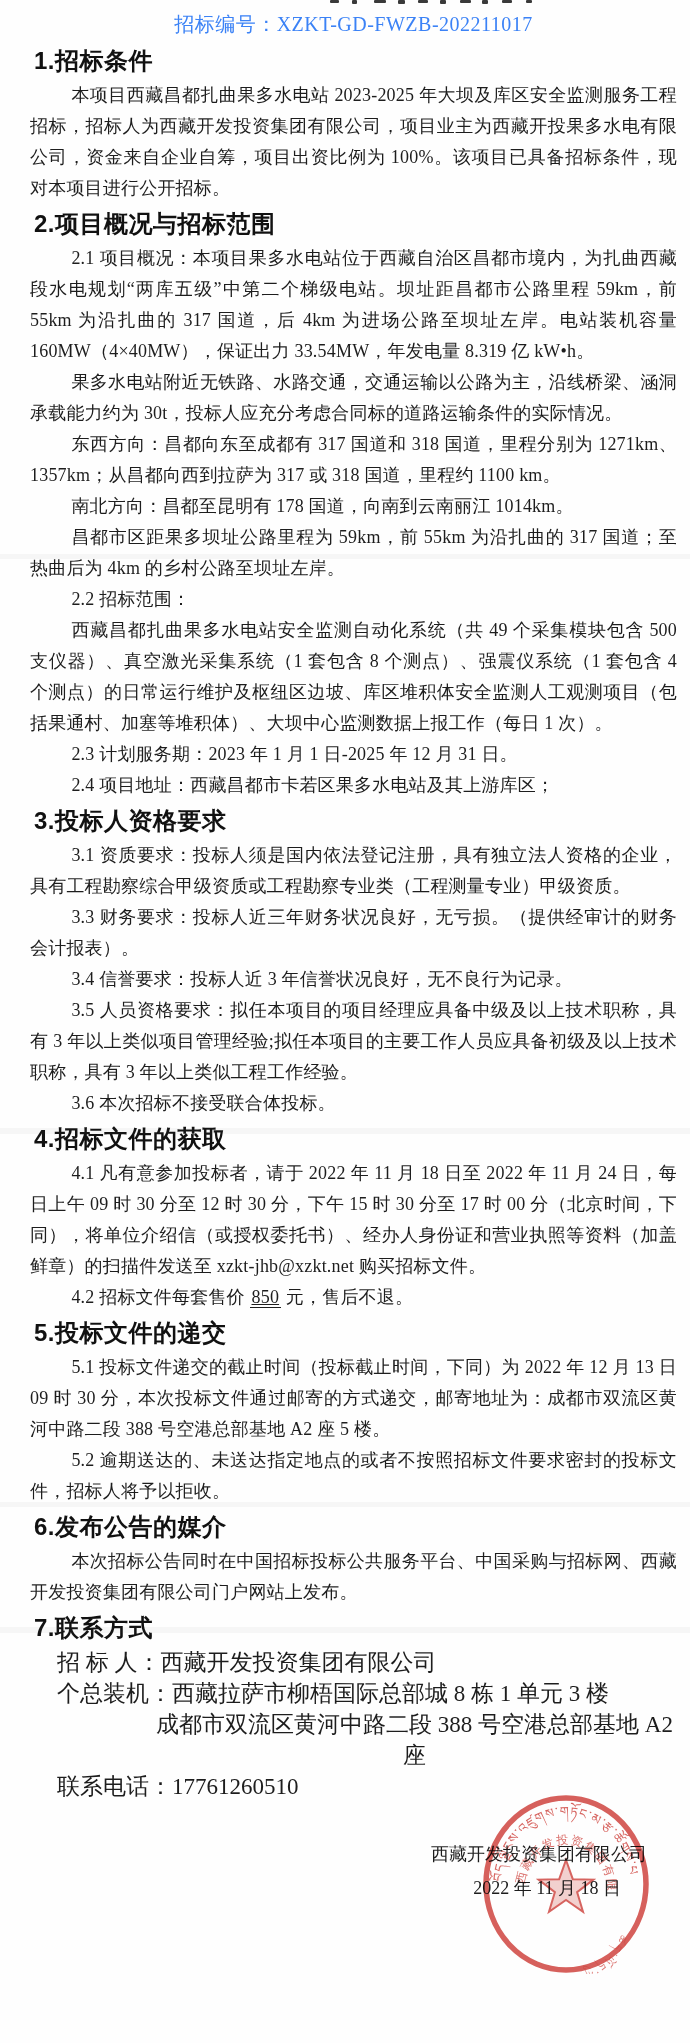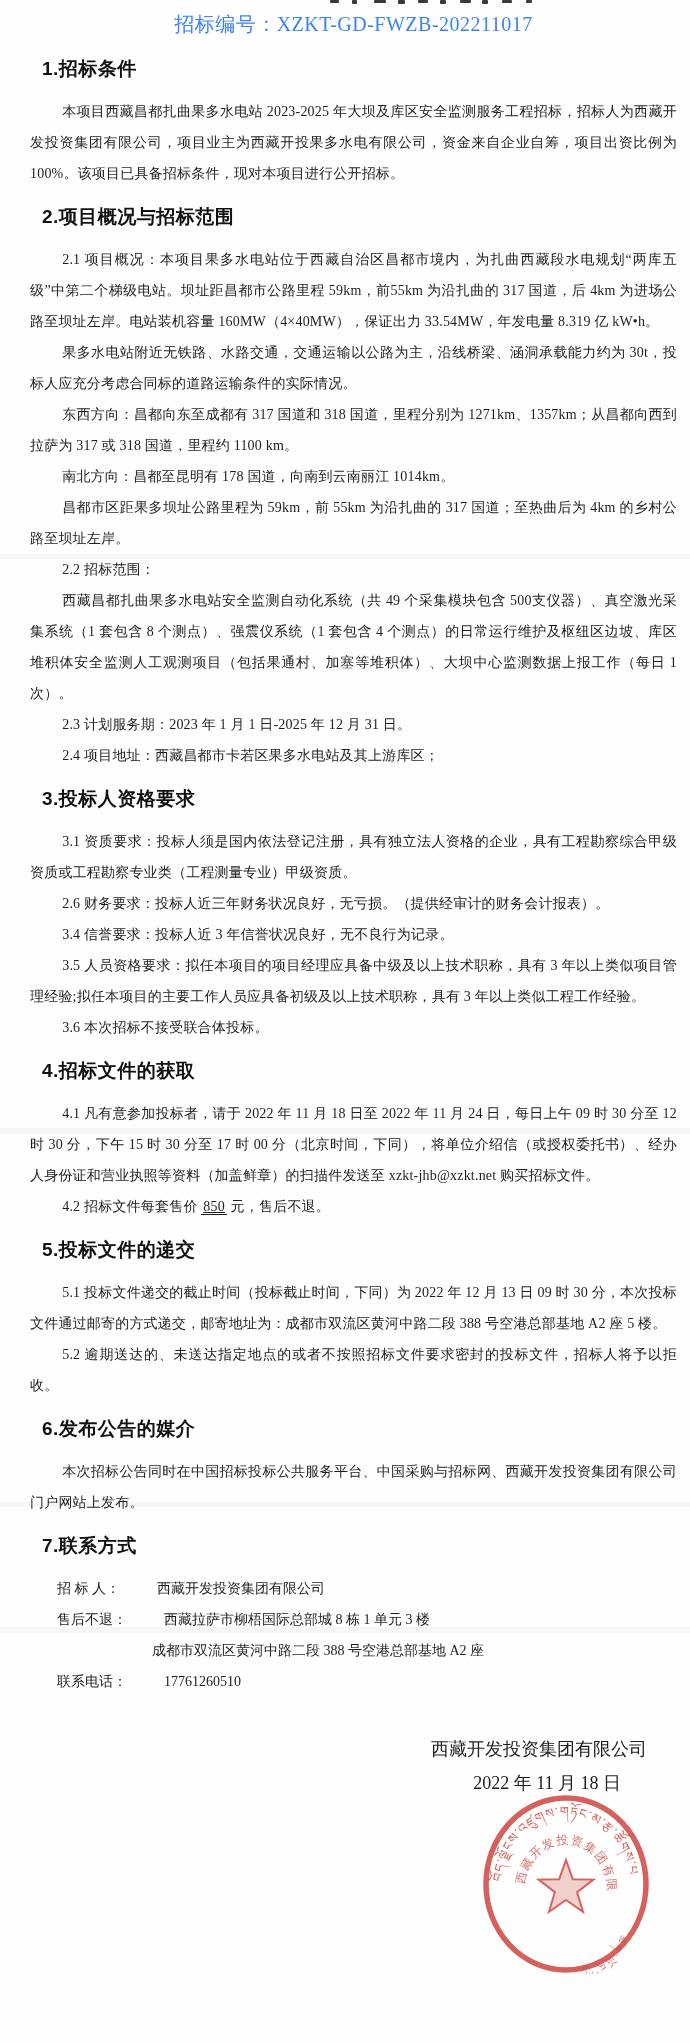--- a/index.html
+++ b/index.html
@@ -16,29 +16,29 @@
   }
   
   .title-clip{position:relative;height:6px;width:100%;}
   .title-clip i{position:absolute;top:0;background:#3a3a3a;border-radius:1px;}
   
   .tender-no{
     text-align:center;font-size:20px;line-height:33px;margin:2px 0 3px 0;
     letter-spacing:.5px;color:#3b82f6;
   }
   h2{
-    margin:12px;font-size:19px;line-height:31px;font-weight:bold;color:#111;
+    margin:4px;font-size:24px;line-height:31px;font-weight:bold;color:#111;
     font-family:"Liberation Sans","DejaVu Sans",sans-serif;letter-spacing:.5px;
   }
   p{
-    margin:0;font-size:14px;line-height:31px;text-align:justify;
+    margin:0;font-size:18px;line-height:31px;text-align:justify;
     text-indent:2.3em;letter-spacing:.2px;
   }
   .u{border-bottom:1.5px solid #1d1d1d;padding:0 2px;text-decoration:underline;}
-  .contact-row{display:flex;padding-left:27px;font-size:14px;line-height:31px;gap:37px;}
+  .contact-row{display:flex;padding-left:27px;font-size:23px;line-height:31px;}
   .contact-row .lbl{white-space:pre;}
   .contact-row.cont{padding-left:122px;text-align:center;}
   .sig-company{
     margin-top:36px;text-align:right;padding-right:30px;
     font-size:18px;line-height:32px;
   }
   .sig-date{text-align:right;padding-right:56px;font-size:18px;line-height:36px;}
   
   .scanband{position:absolute;left:0;width:690px;background:rgba(90,90,90,.05);pointer-events:none;}
   
@@ -76,21 +76,21 @@
   <p>东西方向：昌都向东至成都有 317 国道和 318 国道，里程分别为 1271km、1357km；从昌都向西到拉萨为 317 或 318 国道，里程约 1100 km。</p>
   <p>南北方向：昌都至昆明有 178 国道，向南到云南丽江 1014km。</p>
   <p>昌都市区距果多坝址公路里程为 59km，前 55km 为沿扎曲的 317 国道；至热曲后为 4km 的乡村公路至坝址左岸。</p>
   <p>2.2 招标范围：</p>
   <p>西藏昌都扎曲果多水电站安全监测自动化系统（共 49 个采集模块包含 500支仪器）、真空激光采集系统（1 套包含 8 个测点）、强震仪系统（1 套包含 4 个测点）的日常运行维护及枢纽区边坡、库区堆积体安全监测人工观测项目（包括果通村、加塞等堆积体）、大坝中心监测数据上报工作（每日 1 次）。</p>
   <p>2.3 计划服务期：2023 年 1 月 1 日-2025 年 12 月 31 日。</p>
   <p>2.4 项目地址：西藏昌都市卡若区果多水电站及其上游库区；</p>
 
   <h2>3.投标人资格要求</h2>
   <p>3.1 资质要求：投标人须是国内依法登记注册，具有独立法人资格的企业，具有工程勘察综合甲级资质或工程勘察专业类（工程测量专业）甲级资质。</p>
-  <p>2.6 财务要求：投标人近三年财务状况良好，无亏损。（提供经审计的财务会计报表）。</p>
+  <p>3.3 财务要求：投标人近三年财务状况良好，无亏损。（提供经审计的财务会计报表）。</p>
   <p>3.4 信誉要求：投标人近 3 年信誉状况良好，无不良行为记录。</p>
   <p>3.5 人员资格要求：拟任本项目的项目经理应具备中级及以上技术职称，具有 3 年以上类似项目管理经验;拟任本项目的主要工作人员应具备初级及以上技术职称，具有 3 年以上类似工程工作经验。</p>
   <p>3.6 本次招标不接受联合体投标。</p>
 
   <h2>4.招标文件的获取</h2>
   <p>4.1 凡有意参加投标者，请于 2022 年 11 月 18 日至 2022 年 11 月 24 日，每日上午 09 时 30 分至 12 时 30 分，下午 15 时 30 分至 17 时 00 分（北京时间，下同），将单位介绍信（或授权委托书）、经办人身份证和营业执照等资料（加盖鲜章）的扫描件发送至 xzkt-jhb@xzkt.net 购买招标文件。</p>
   <p><span>4.2 招标文件每套售价 </span><span class="u">850</span><span> 元，售后不退。</span></p>
 
   <h2>5.投标文件的递交</h2>
   <p>5.1 投标文件递交的截止时间（投标截止时间，下同）为 2022 年 12 月 13 日 09 时 30 分，本次投标文件通过邮寄的方式递交，邮寄地址为：成都市双流区黄河中路二段 388 号空港总部基地 A2 座 5 楼。</p>
@@ -98,21 +98,21 @@
 
   <h2>6.发布公告的媒介</h2>
   <p>本次招标公告同时在中国招标投标公共服务平台、中国采购与招标网、西藏开发投资集团有限公司门户网站上发布。</p>
 
   <h2>7.联系方式</h2>
   <div class="contact-row">
     <span class="lbl">招 标 人：</span>
     <span>西藏开发投资集团有限公司</span>
   </div>
   <div class="contact-row">
-    <span class="lbl">售后不退：</span>
+    <span class="lbl">个总装机：</span>
     <span>西藏拉萨市柳梧国际总部城 8 栋 1 单元 3 楼</span>
   </div>
   <div class="contact-row cont">
     <span>成都市双流区黄河中路二段 388 号空港总部基地 A2 座</span>
   </div>
   <div class="contact-row">
     <span class="lbl">联系电话：</span>
     <span>17761260510</span>
   </div>
 

